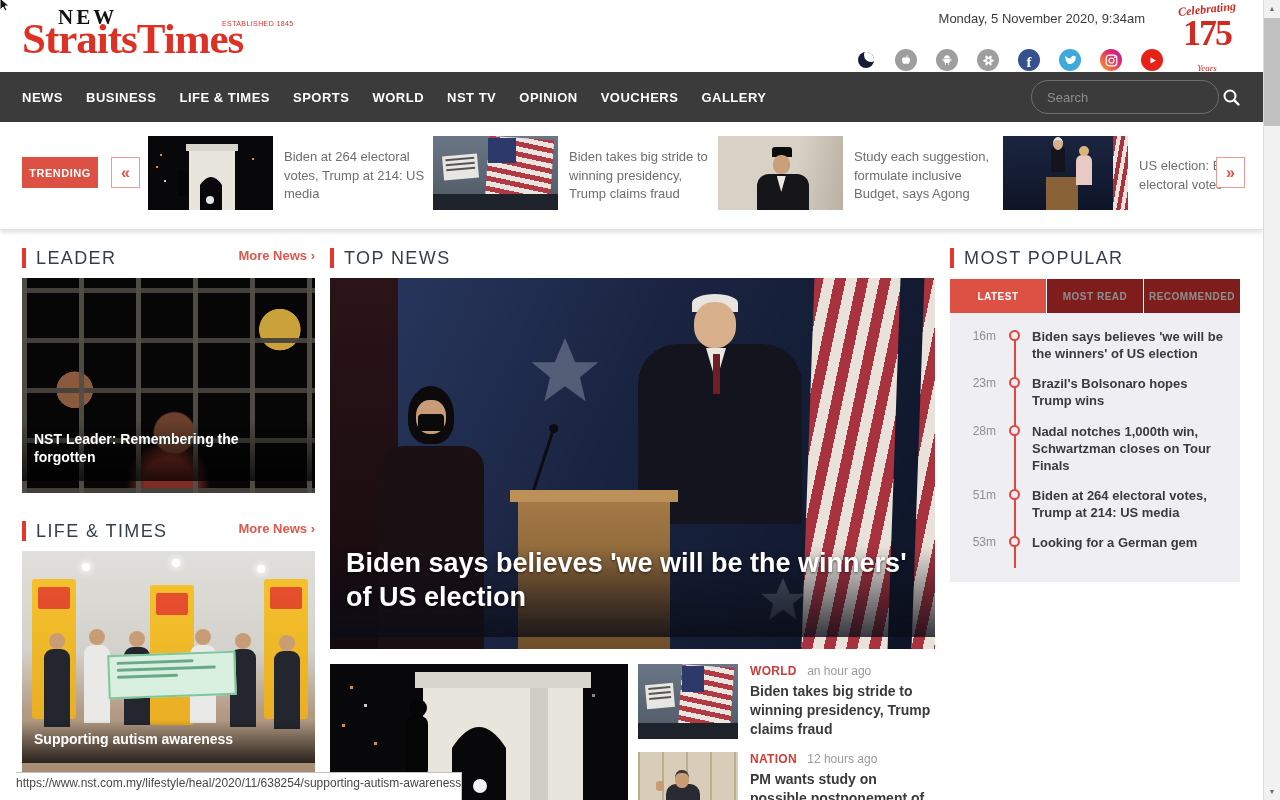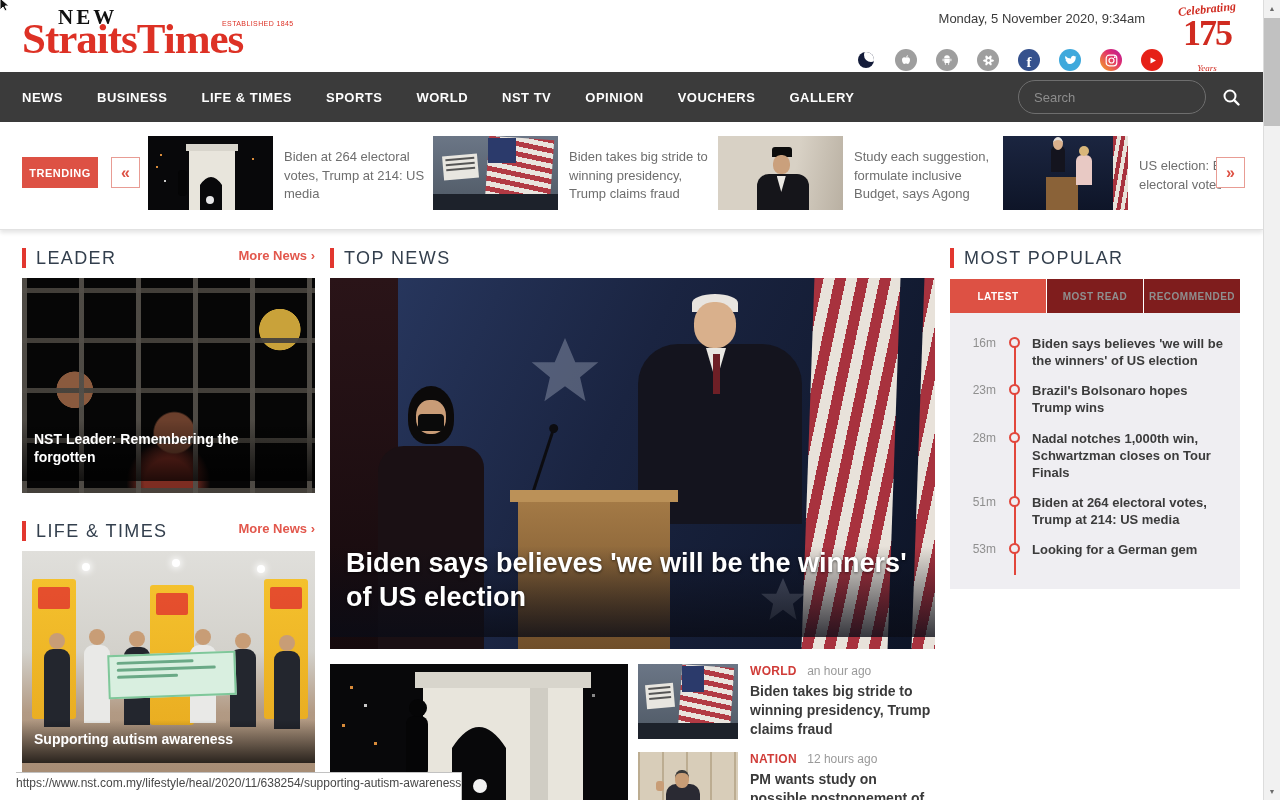--- a/index.html
+++ b/index.html
@@ -20,23 +20,23 @@
   .social-row{position:absolute;right:100px;top:49px;display:flex;gap:19px;align-items:center}
   .moon{width:16px;height:16px;border-radius:50%;background:#141c3a;position:relative;overflow:hidden;margin-right:2px}
   .moon:after{content:"";position:absolute;width:14px;height:14px;border-radius:50%;background:#fff;left:6px;top:-4px}
   .icon-circle{width:22px;height:22px;border-radius:50%;display:flex;align-items:center;justify-content:center;cursor:pointer;flex:none}
   .c-gray{background:#9e9e9e}.c-fb{background:#35518d}.c-tw{background:#3fa9dc}
   .c-ig{background:linear-gradient(45deg,#f5a623,#e1306c 60%,#b5179e)}.c-yt{background:#e62117}
   .fb-glyph{color:#fff;font-family:"Liberation Serif",serif;font-weight:bold;font-size:15px;line-height:1;margin-top:4px}
 
   
   .nav{position:absolute;top:72px;left:0;right:17px;height:50px;background:#3b3b3b;display:flex;align-items:center;padding:0 22px}
-  .nav-items{display:flex;gap:34px}
+  .nav-items{display:flex;gap:23px}
   .nav-item{color:#fdfdfd;font-size:13px;font-weight:bold;letter-spacing:.5px;cursor:pointer;white-space:nowrap}
-  .search-wrap{margin-left:auto;display:flex;align-items:center;gap:16px}
+  .search-wrap{margin-left:auto;display:flex;align-items:center;gap:3px}
   .search-input{width:188px;height:34px;border-radius:17px;border:1px solid #6e6e6e;background:transparent;color:#ccc;padding:0 15px;font-size:13px;font-family:"Liberation Sans",sans-serif;outline:none}
   .search-input::placeholder{color:#8d8d8d}
   .search-btn{background:none;border:none;cursor:pointer;display:flex}
 
   
   .trending{position:absolute;top:122px;left:0;right:17px;height:108px;background:#fff;border-bottom:1px solid #e2e2e2;box-shadow:0 3px 4px rgba(0,0,0,.10)}
   .trending-label{position:absolute;left:22px;top:35px;width:76px;height:31px;background:#dd5144;color:#fff;font-size:11px;font-weight:bold;letter-spacing:.5px;display:flex;align-items:center;justify-content:center;cursor:pointer}
   .trend-nav{position:absolute;top:35px;width:29px;height:31px;border:1px solid #e89c94;background:#fff;color:#dd5144;display:flex;align-items:center;justify-content:center;font-size:16px;font-weight:bold;cursor:pointer}
   .trend-prev{left:111px}.trend-next{right:18px;z-index:5}
   .trend-item{position:absolute;top:14px;height:80px;display:flex;gap:11px;cursor:pointer}
@@ -138,21 +138,21 @@
   .th-nation{background:#d8cdb9;background-image:repeating-linear-gradient(90deg,rgba(160,140,105,.5) 0 2px,transparent 2px 24px)}
   .th-nation .na-man{position:absolute;left:28%;top:42%;width:34%;height:58%;border-radius:10px 10px 0 0;background:#2a2a33}
   .th-nation .na-man:before{content:"";position:absolute;top:-14px;left:9px;width:14px;height:15px;border-radius:45%;background:#c89d76;border-top:3px solid #3a3a3a}
   .th-nation .na-hand{position:absolute;left:18%;top:38%;width:8px;height:10px;border-radius:3px;background:#c89d76}
 
   
   .tabs{display:flex;margin-top:9px;height:34px}
   .tab{flex:1;display:flex;align-items:center;justify-content:center;font-size:10px;font-weight:bold;letter-spacing:.5px;background:#7f1d1d;color:#8f8f8f;border-right:1px solid #fff;cursor:pointer}
   .tab:last-child{border-right:none}
   .tab.active{background:#dd5144;color:#fff}
-  .popular-panel{background:#efeef2;padding:22px 12px 30px 8px;position:relative}
+  .popular-panel{background:#efeef2;padding:15px 12px 30px 8px;position:relative}
   .timeline{position:relative}
   .timeline:before{content:"";position:absolute;left:56px;top:8px;bottom:-16px;width:2px;background:#e2463c}
   .pop-item{display:flex;margin-bottom:13px;cursor:pointer;position:relative}
   .pop-time{width:38px;font-size:12px;color:#8f8f8f;text-align:right;padding-top:1px;flex:none}
   .pop-dot{width:36px;flex:none;display:flex;justify-content:center}
   .pop-dot i{width:11px;height:11px;border-radius:50%;background:#efeef2;border:2px solid #e2463c;margin-top:2px;z-index:1}
   .pop-headline{flex:1;font-size:13px;font-weight:bold;color:#3b3b3b;line-height:1.32}
 
   
   .status-tip{position:absolute;left:16px;bottom:0;height:28px;background:#fff;border:1px solid #c2c2c2;border-left:none;border-bottom:none;padding:0 0;font-size:12px;color:#474747;line-height:21px;z-index:50;white-space:nowrap}

